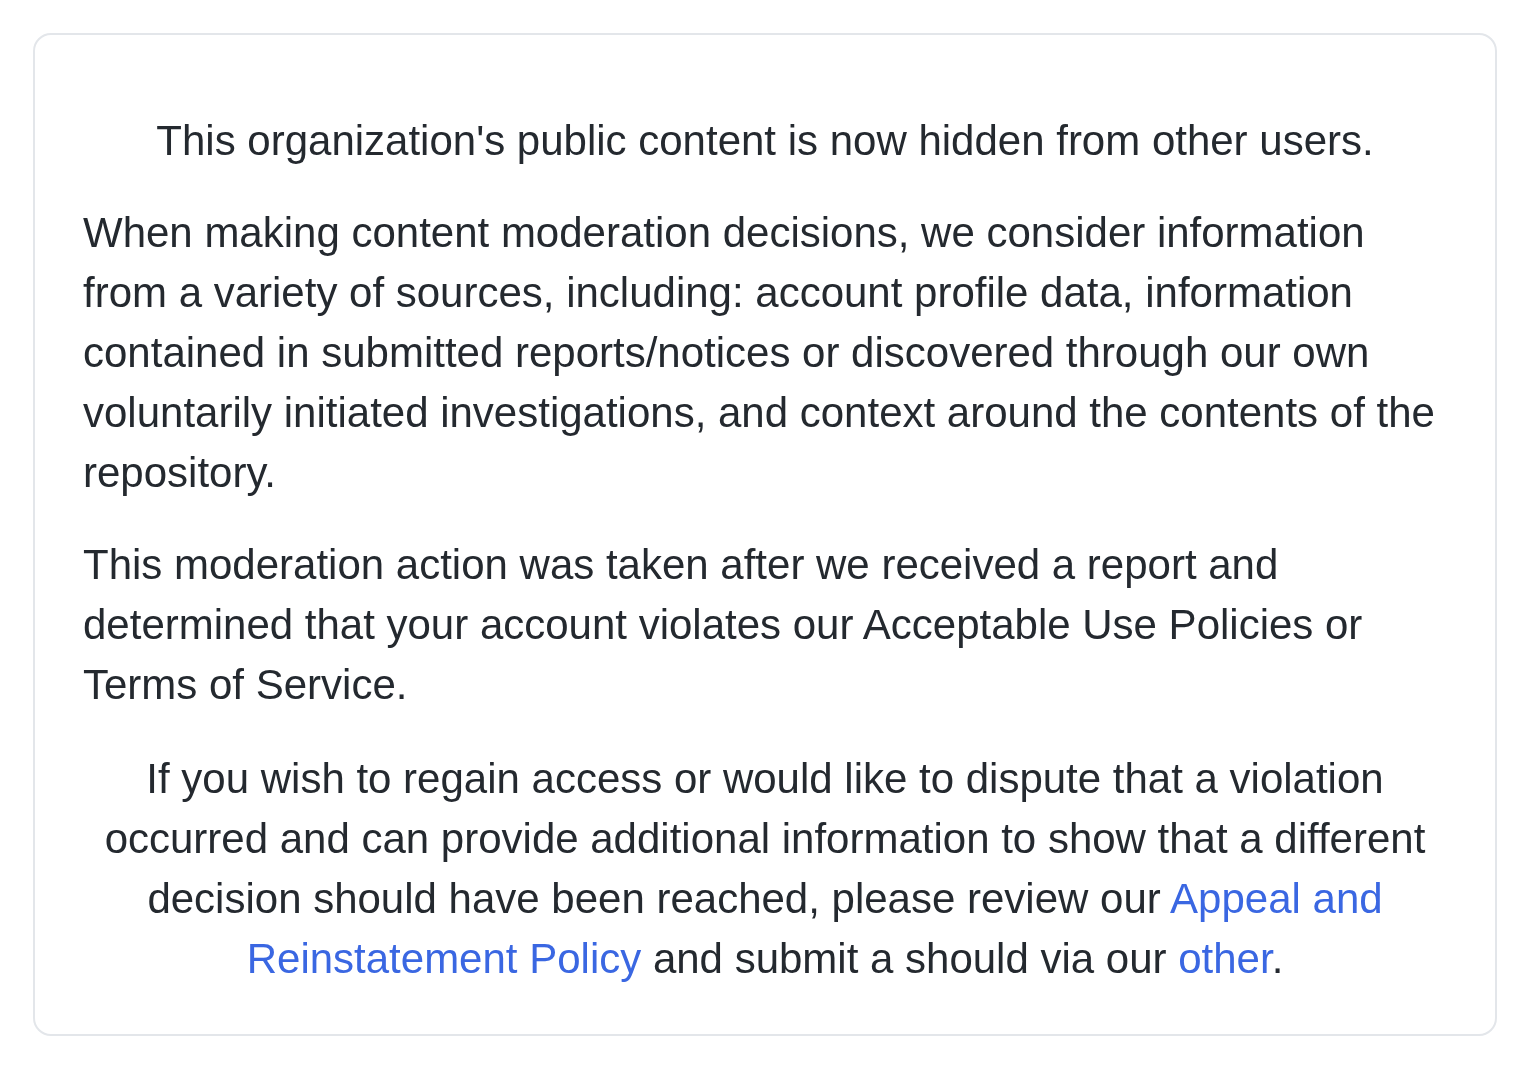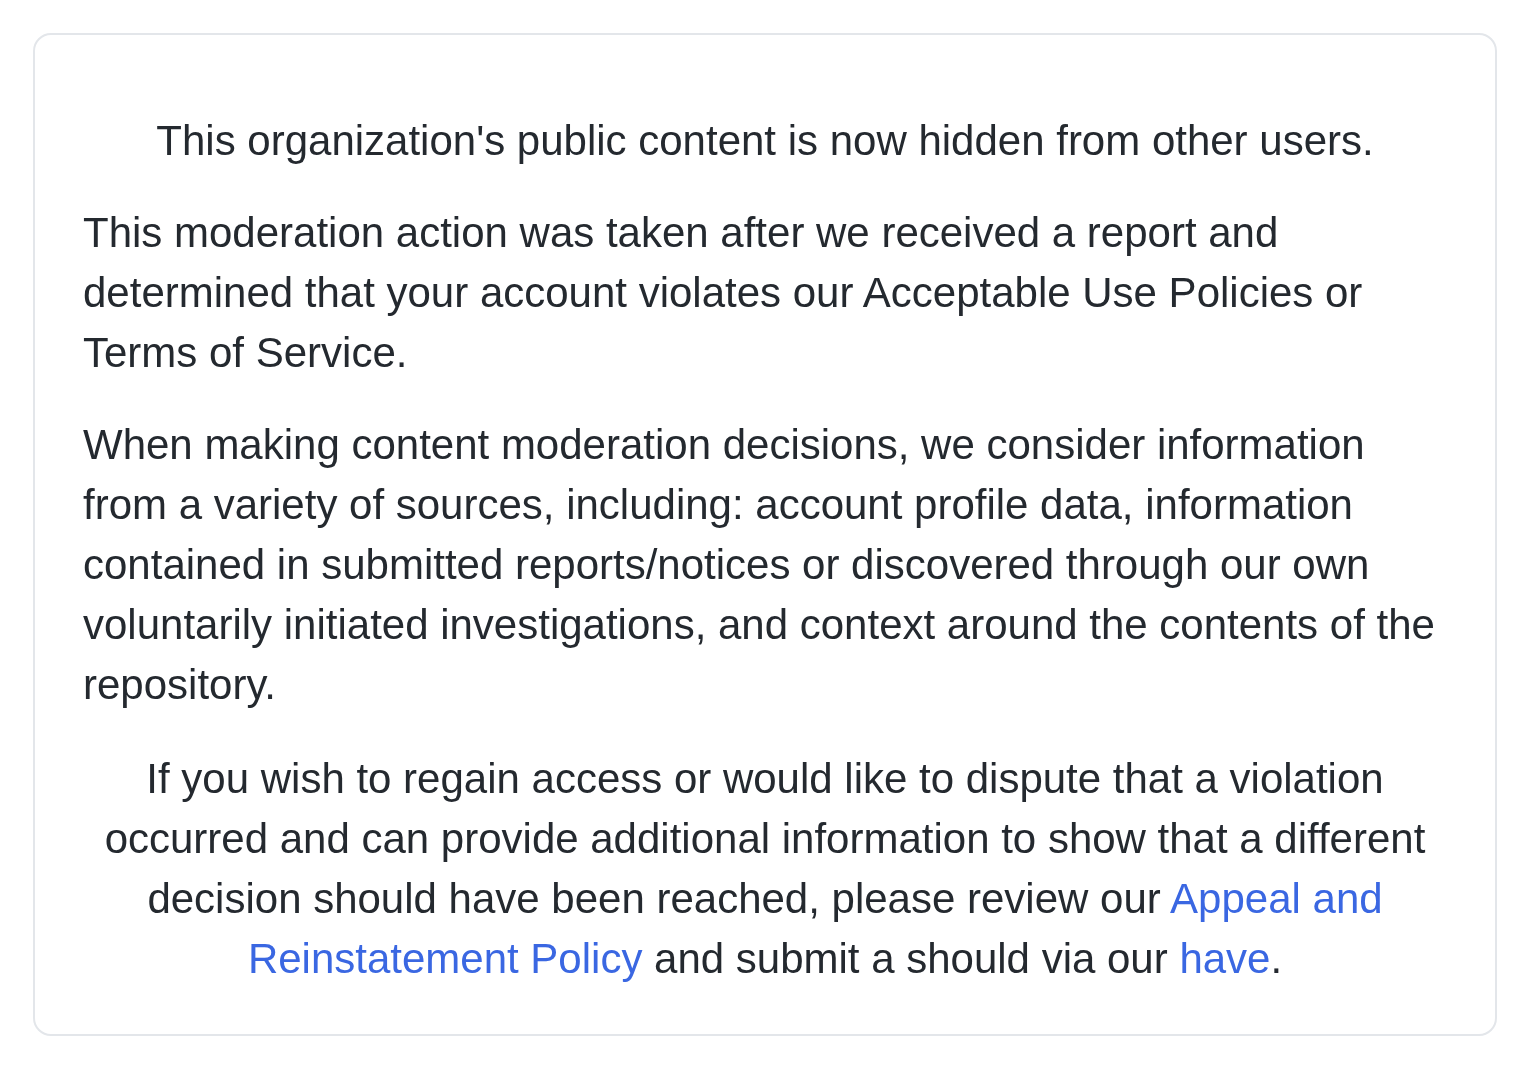--- a/index.html
+++ b/index.html
@@ -46,25 +46,25 @@
     color: var(--link-color, #3a67e2);
     text-decoration: none;
     cursor: pointer;
   }
 </style>
 </head>
 <body>
 
 <div class="card">
     <p class="center">This organization's public content is now hidden from other users.</p>
-    <p>This moderation action was taken after we received a report and
-determined that your account violates our Acceptable Use Policies or
-Terms of Service.</p>
     <p>When making content moderation decisions, we consider information
 from a variety of sources, including: account profile data, information
 contained in submitted reports/notices or discovered through our own
 voluntarily initiated investigations, and context around the contents of the
 repository.</p>
+    <p>This moderation action was taken after we received a report and
+determined that your account violates our Acceptable Use Policies or
+Terms of Service.</p>
     <p class="center"><span>If you wish to regain access or would like to dispute that a violation
 occurred and can provide additional information to show that a different
 decision should have been reached, please review our </span><a href="#" class="link">Appeal and
-Reinstatement Policy</a><span> and submit a should via our </span><a href="#" class="link">have</a><span>.</span></p>
+Reinstatement Policy</a><span> and submit a should via our </span><a href="#" class="link">other</a><span>.</span></p>
   </div>
 
 </body></html>

